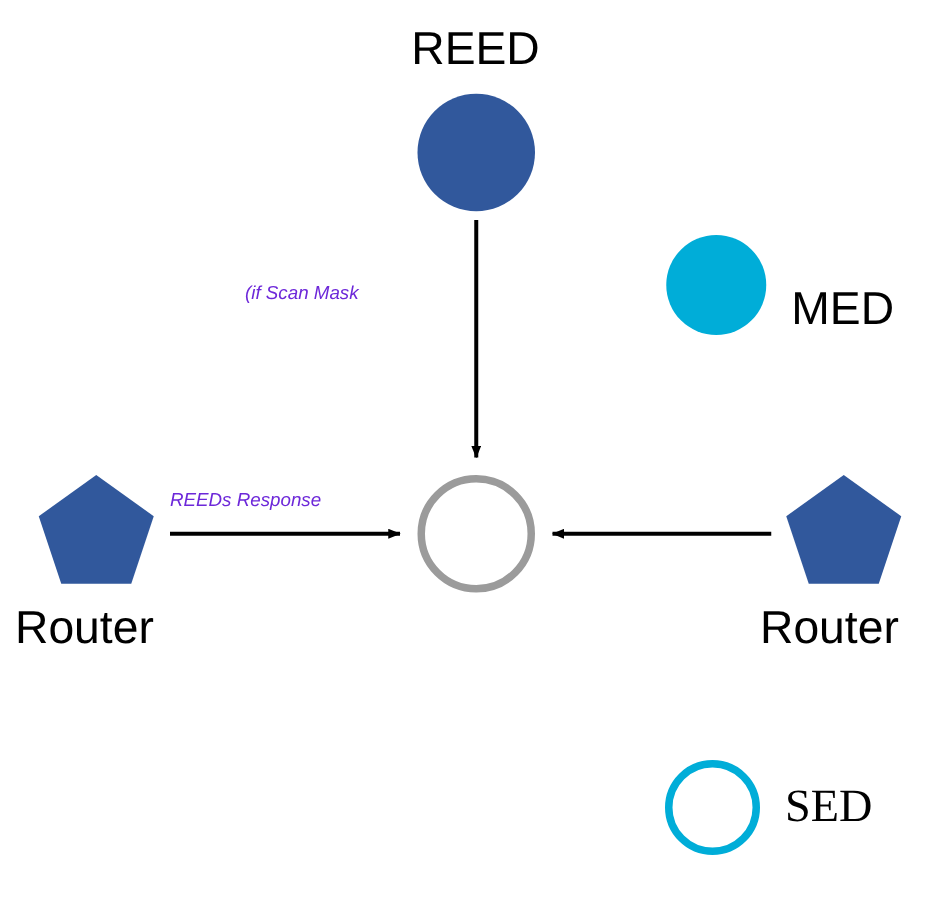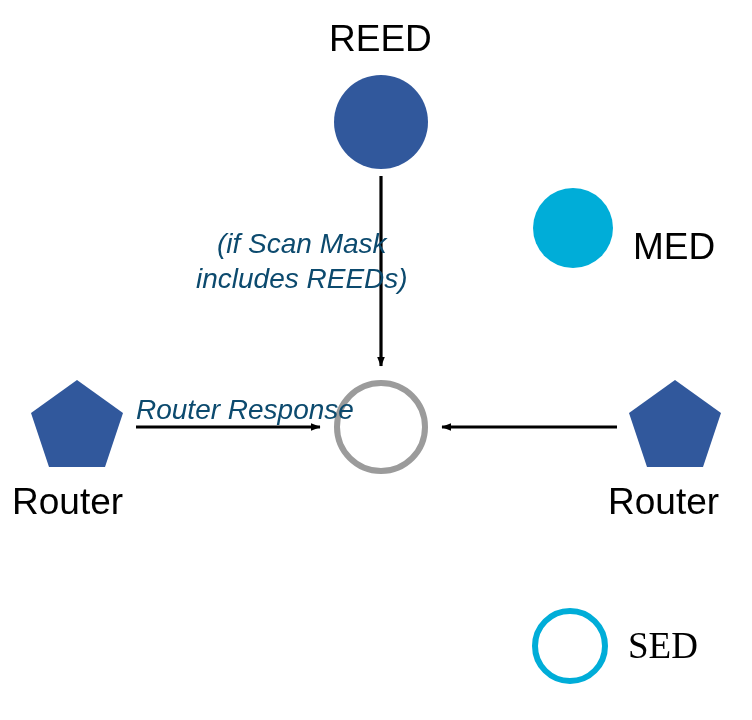--- a/index.html
+++ b/index.html
@@ -30,24 +30,24 @@
     font-family: "Liberation Sans", sans-serif;
     font-size: 37px;
     font-weight: 400;
     color: #000000;
     white-space: nowrap;
     line-height: 1;
   }
   .edge-label {
     position: absolute;
     font-family: "Liberation Sans", sans-serif;
-    font-size: 28px;
+    font-size: 15px;
     font-style: italic;
     font-weight: 400;
-    color: #0c4a6e;
+    color: #6d28d9;
     white-space: nowrap;
     line-height: 1.25;
     text-align: center;
   }
   #label-reed      { left: 329px; top: 20px; }
   #label-med       { left: 633px; top: 208px; margin-top: 20px; }
   #label-sed       { left: 628px; top: 627px; font-family: Liberation Serif, serif; }
   #label-router-l  { left: 12px;  top: 483px; }
   #label-router-r  { left: 608px; top: 483px; }
   #label-scan-mask { left: 196px; top: 226px; }
@@ -89,18 +89,17 @@
   <div class="node-label" id="label-med">MED</div>
 
   <div class="node-label" id="label-sed">SED</div>
 
   <div class="node-label" id="label-router-l">Router</div>
 
   <div class="node-label" id="label-router-r">Router</div>
 
   <div class="edge-label" id="label-scan-mask">
     <div>(if Scan Mask</div>
-    <div>includes REEDs)</div>
   </div>
 
-  <div class="edge-label" id="label-parent-response">Router Response</div>
+  <div class="edge-label" id="label-parent-response">REEDs Response</div>
 
 </div>
 
 </body></html>

